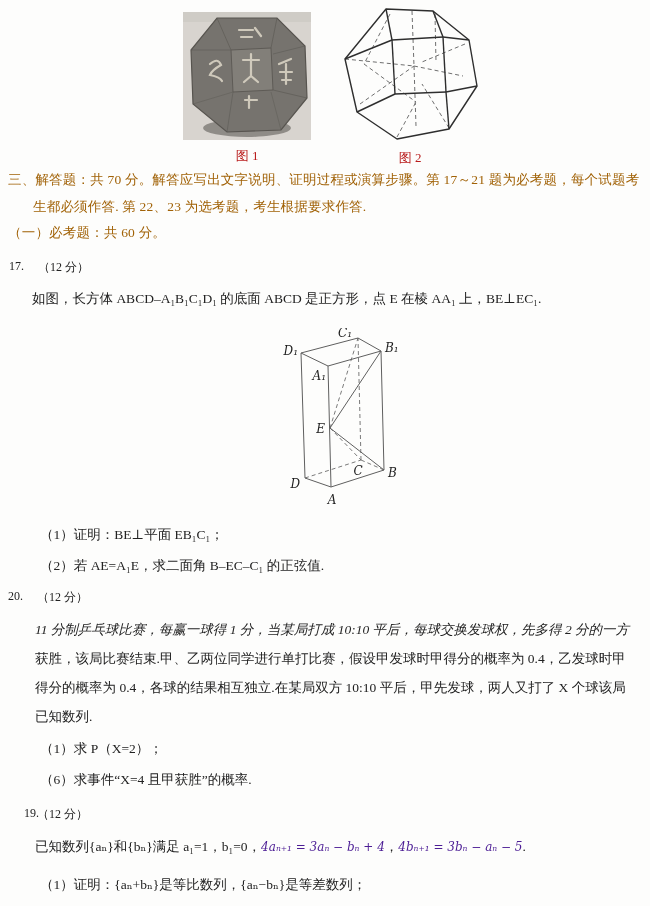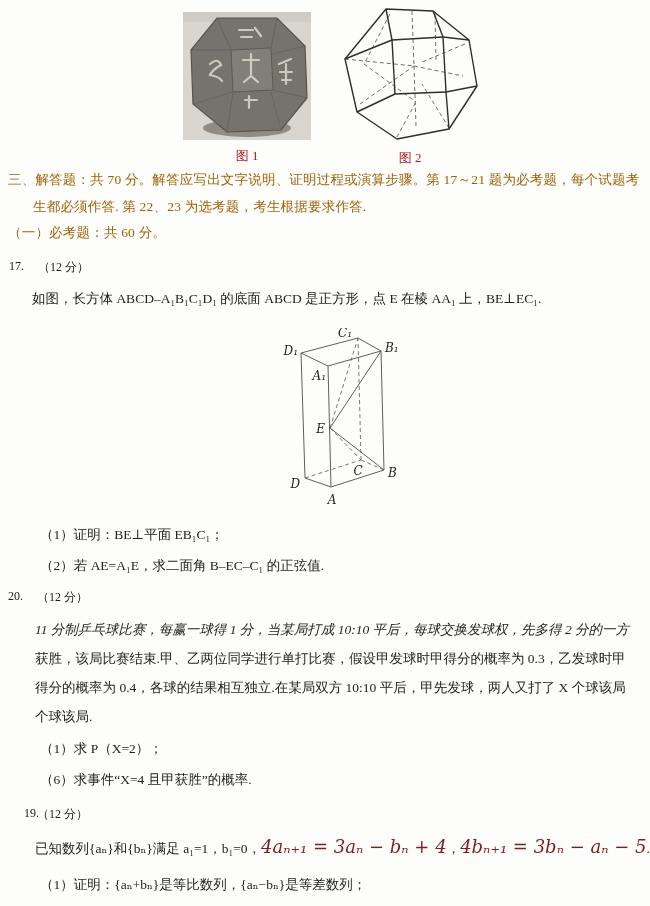--- a/index.html
+++ b/index.html
@@ -9,23 +9,23 @@
     font-family:"Liberation Serif","DejaVu Serif","DejaVu Sans",serif;
     color:#1c1c1c;
     position:relative;
     overflow:hidden;
   }
   .abs{position:absolute;white-space:nowrap;}
   .body-text{font-size:13.5px;line-height:18px;color:#222;}
   .heading{font-size:13.5px;font-weight:normal;color:#a16207;letter-spacing:0.2px;}
   .prob-num{font-size:12px;color:#222;}
   .formula{
-    font-size:18px;font-style:italic;
+    font-size:12px;font-style:italic;
     font-family:"DejaVu Serif","DejaVu Sans",serif;
-    color:#7f1d1d;
+    color:#4c1d95;
   }
   .formula-sep{font-size:13.5px;font-style:normal;color:#222;}
   .caption{font-size:13px;color:#b91c1c;text-align:center;}
   .fig-wrap{position:absolute;}
   svg text{
     font-family:"DejaVu Serif","DejaVu Sans",serif;
     font-style:italic;font-size:12px;fill:#1e1e1e;
   }
 </style>
 </head>
@@ -129,23 +129,23 @@
     </g>
   </svg>
 </div>
 
 <div class="abs body-text" style="left:40px;top:526px;">（1）证明：BE⊥平面 EB₁C₁；</div>
 <div class="abs body-text" style="left:40px;top:557px;">（2）若 AE=A₁E，求二面角 B–EC–C₁ 的正弦值.</div>
 
 <div class="abs prob-num" style="left:8px;top:589px;">20.</div>
 <div class="abs prob-num" style="left:37px;top:589px;">（12 分）</div>
 <div class="abs body-text" style="left:35px;top:621px;font-style:italic;">11 分制乒乓球比赛，每赢一球得 1 分，当某局打成 10:10 平后，每球交换发球权，先多得 2 分的一方</div>
-<div class="abs body-text" style="left:35px;top:650px;">获胜，该局比赛结束.甲、乙两位同学进行单打比赛，假设甲发球时甲得分的概率为 0.3，乙发球时甲</div>
+<div class="abs body-text" style="left:35px;top:650px;">获胜，该局比赛结束.甲、乙两位同学进行单打比赛，假设甲发球时甲得分的概率为 0.4，乙发球时甲</div>
 <div class="abs body-text" style="left:35px;top:679px;">得分的概率为 0.4，各球的结果相互独立.在某局双方 10:10 平后，甲先发球，两人又打了 X 个球该局</div>
-<div class="abs body-text" style="left:35px;top:708px;">个球该局.</div>
+<div class="abs body-text" style="left:35px;top:708px;">已知数列.</div>
 <div class="abs body-text" style="left:40px;top:740px;">（1）求 P（X=2）；</div>
 <div class="abs body-text" style="left:40px;top:771px;">（6）求事件“X=4 且甲获胜”的概率.</div>
 
 <div class="abs prob-num" style="left:8px;top:806px;margin-left:16px;">19.</div>
 <div class="abs prob-num" style="left:37px;top:806px;">（12 分）</div>
 <div class="abs body-text" style="left:35px;top:838px;">
   <span>已知数列{aₙ}和{bₙ}满足 a₁=1，b₁=0，</span><span class="formula">4aₙ₊₁ = 3aₙ − bₙ + 4</span><span class="formula-sep">，</span><span class="formula">4bₙ₊₁ = 3bₙ − aₙ − 5</span><span class="formula-sep">.</span>
 </div>
 <div class="abs body-text" style="left:40px;top:876px;">（1）证明：{aₙ+bₙ}是等比数列，{aₙ−bₙ}是等差数列；</div>
 

